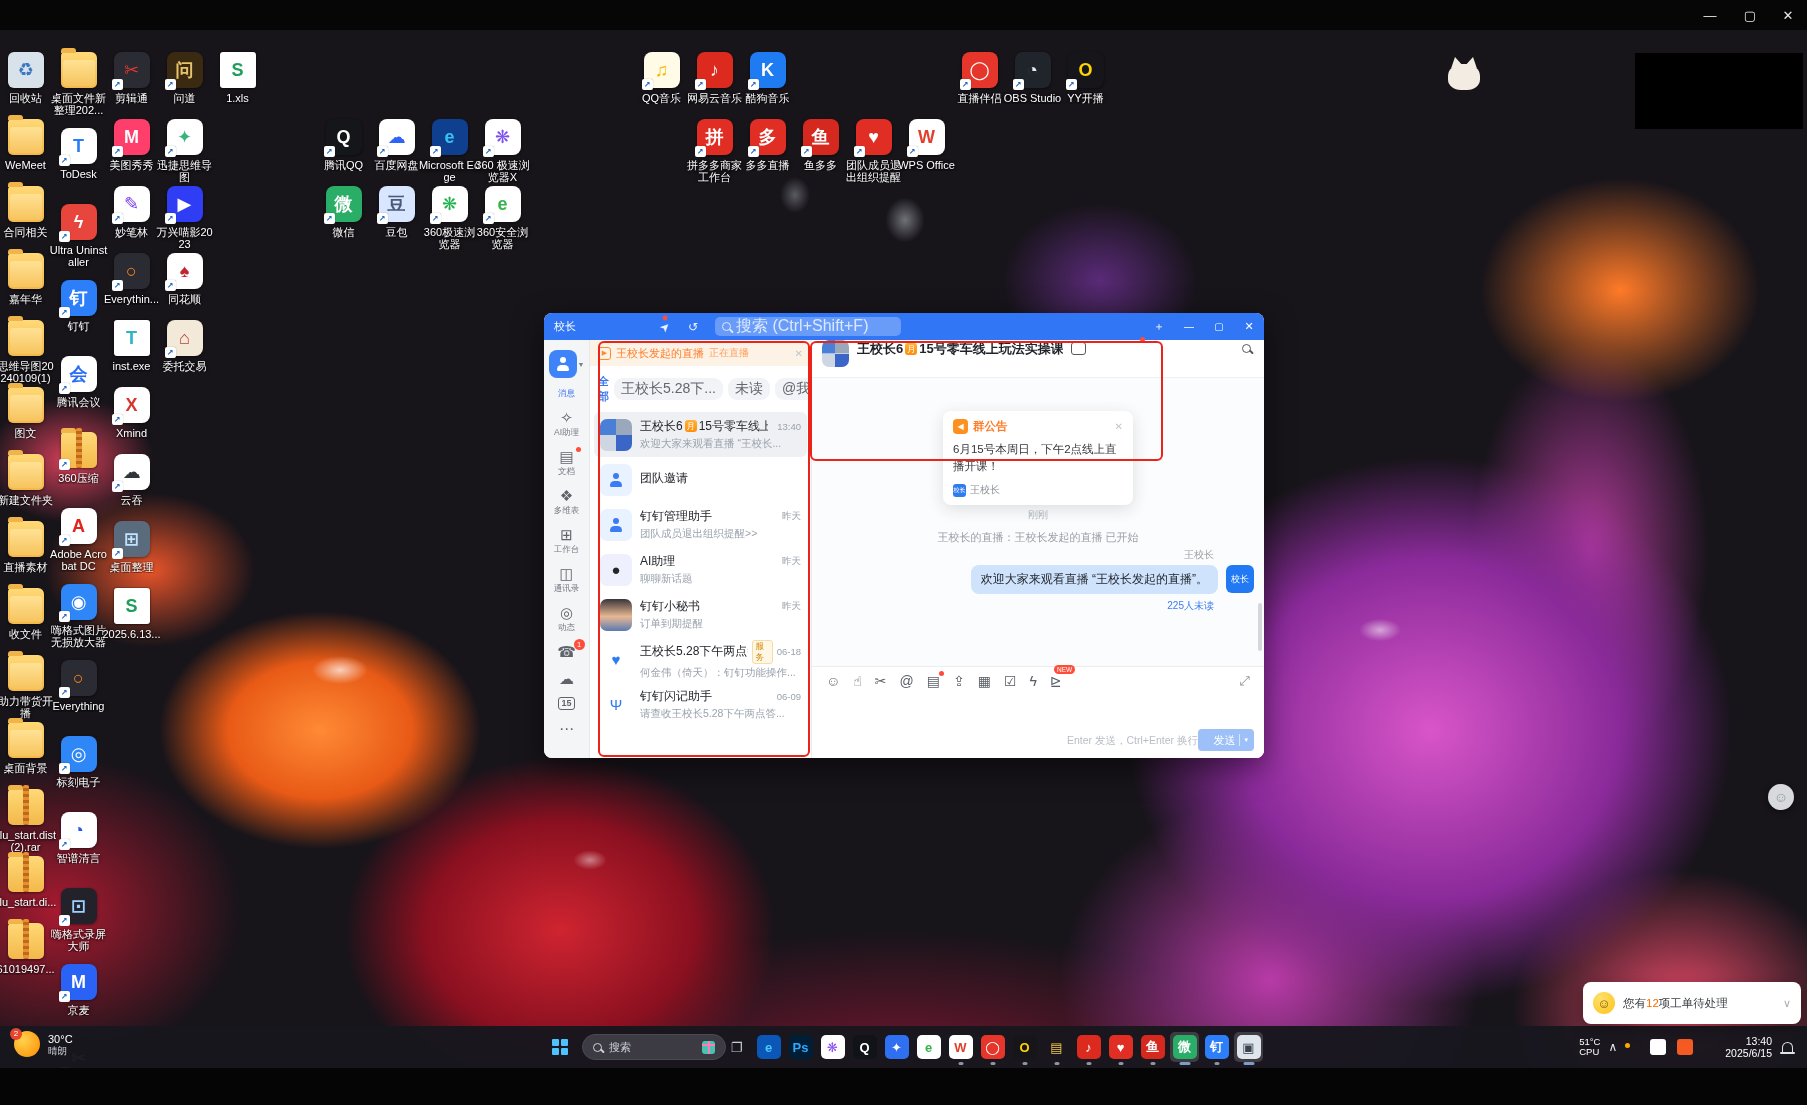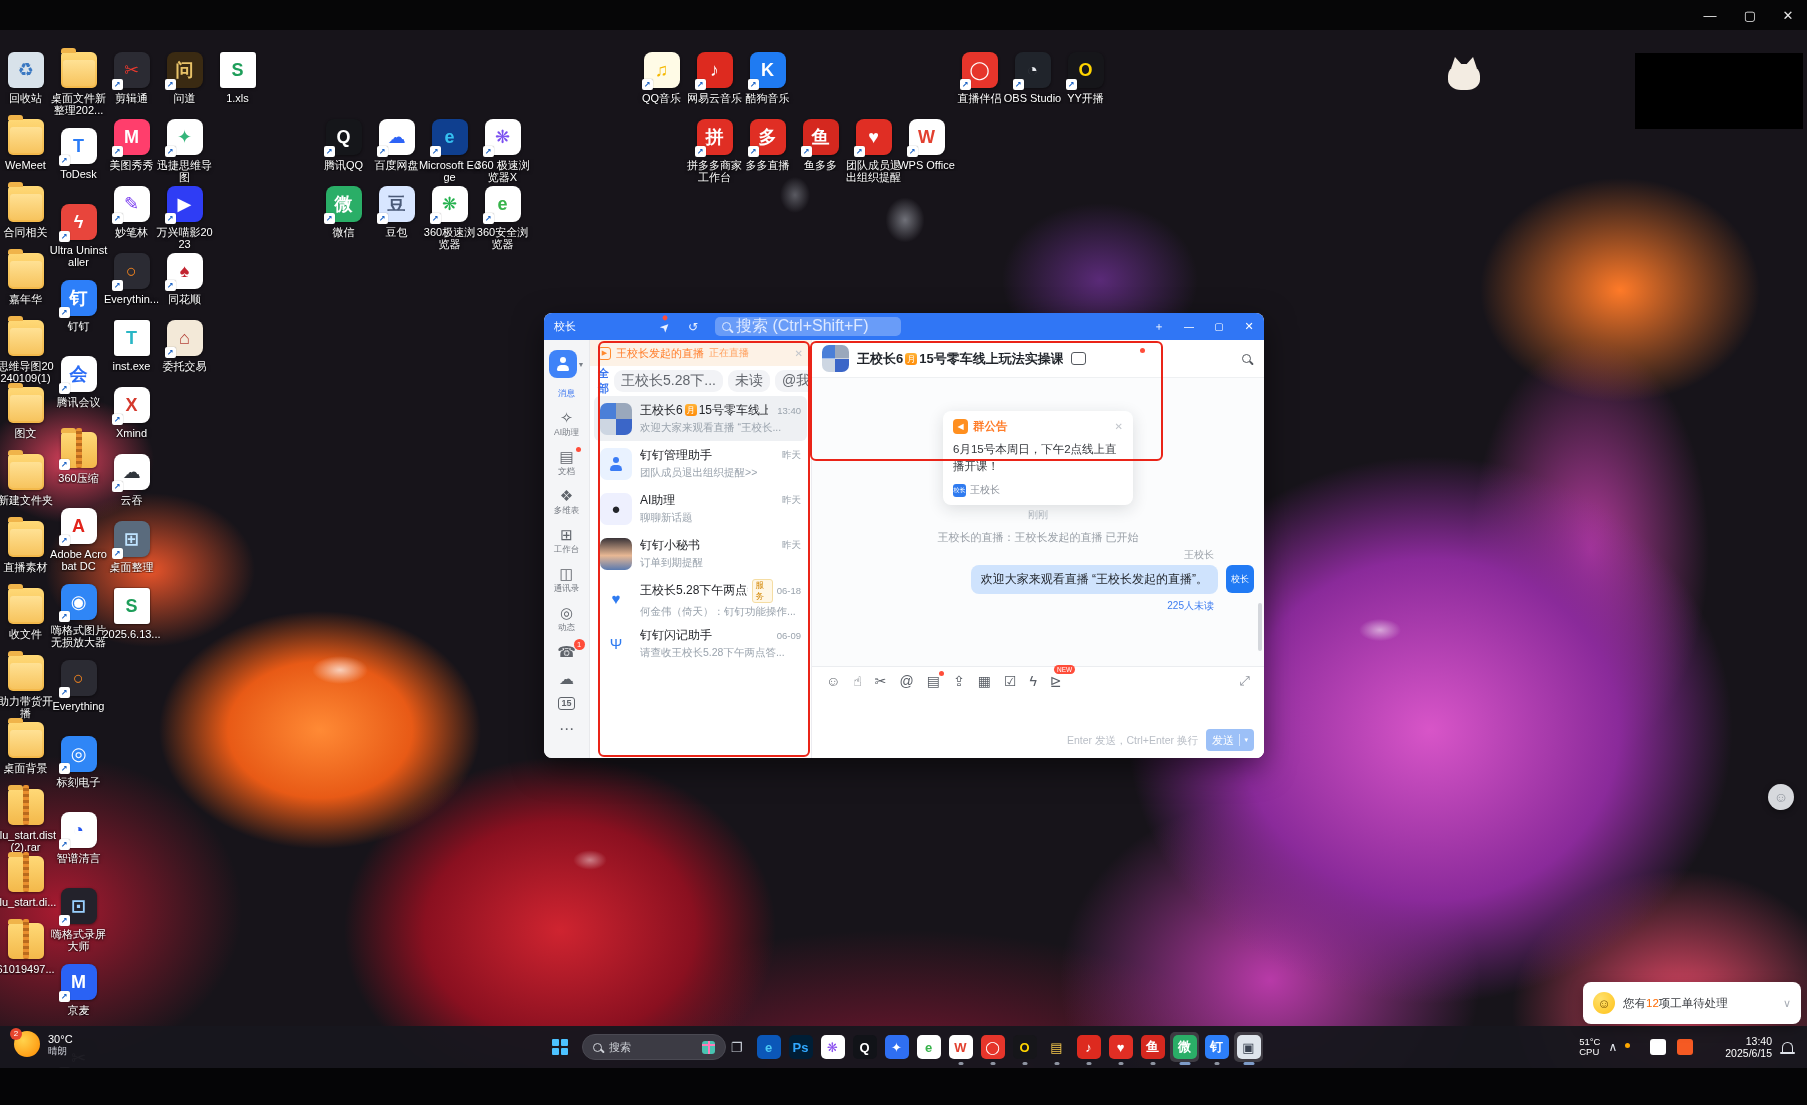--- a/index.html
+++ b/index.html
@@ -95,21 +95,21 @@
   .person::before{content:"";position:absolute;top:0;left:4px;width:6px;height:6px;border-radius:50%;background:currentColor;}
   .person::after{content:"";position:absolute;bottom:0;left:1px;width:12px;height:6px;border-radius:6px 6px 2px 2px;background:currentColor;}
 
   
   .clist{width:222px;border-right:1px solid #ececf0;background:#fff;display:flex;flex-direction:column;flex:none;}
   .live-banner{height:26px;background:#fdf2e6;display:flex;align-items:center;padding:0 8px;gap:5px;flex:none;cursor:pointer;}
   .live-play{width:13px;height:13px;border:1.2px solid #ff8a2e;border-radius:3px;color:#ff8a2e;font-size:7px;display:flex;align-items:center;justify-content:center;flex:none;}
   .live-banner .t1{font-size:11px;color:#ff7d2a;white-space:nowrap;}
   .live-banner .t2{font-size:10px;color:#ffa05e;white-space:nowrap;}
   .live-banner .x{margin-left:auto;color:#c2c6cc;font-size:10px;cursor:pointer;}
-  .filters{height:30px;display:flex;align-items:center;padding:0 8px;gap:5px;flex:none;}
+  .filters{height:46px;display:flex;align-items:center;padding:0 8px;gap:5px;flex:none;}
   .f-all{font-size:11px;color:#3a76f0;font-weight:700;cursor:pointer;}
   .f-pill{font-size:14px;color:#62666d;background:#f2f3f6;border-radius:9px;padding:2px 7px;white-space:nowrap;cursor:pointer;}
   .f-ico{color:#8a8f98;font-size:11px;margin-left:2px;cursor:pointer;}
   .chat-items{flex:1;overflow:hidden;padding:0 4px;}
   .chat-item{height:45px;display:flex;align-items:center;gap:8px;padding:0 6px;border-radius:6px;cursor:pointer;}
   .chat-item.is-active{background:#eef0f3;}
   .av{width:32px;height:32px;border-radius:7px;display:flex;align-items:center;justify-content:center;font-size:15px;flex:none;overflow:hidden;}
   .av .pg{display:none;}
   .k-avperson{background:#e9f2ff;}
   .k-avperson .pg{display:block;color:#3b7cf5;}
@@ -122,21 +122,21 @@
   .ci-tag{font-size:8.5px;color:#d48806;background:#fff7e6;border:1px solid #f5dda3;border-radius:3px;padding:0 2px;line-height:11px;}
   .ci-tag:empty{display:none;}
   .ci-time{margin-left:auto;font-size:9.5px;color:#9aa3ad;white-space:nowrap;}
   .ci-preview{font-size:10.5px;color:#9aa3ad;white-space:nowrap;overflow:hidden;text-overflow:ellipsis;max-width:160px;margin-top:2px;}
   .moon{display:inline-block;min-width:12px;height:12px;background:linear-gradient(180deg,#ffb338,#ff8d0a);color:#fff;
     font-size:8.5px;line-height:12px;text-align:center;border-radius:3px;padding:0 1px;margin:0 2px;vertical-align:1px;font-weight:400;}
   .moon:empty{display:none;}
 
   
   .carea{flex:1;display:flex;flex-direction:column;position:relative;background:#fbfcfd;min-width:0;}
-  .chead{height:38px;display:flex;align-items:center;padding:0 10px;gap:8px;border-bottom:1px solid #eef0f2;background:#fff;flex:none;}
+  .chead{height:38px;display:flex;align-items:flex-start;padding:0 10px;gap:8px;border-bottom:1px solid #eef0f2;background:#fff;flex:none;}
   .chead .av{width:27px;height:27px;}
   .chead-title{font-size:13px;color:#1f2329;font-weight:700;white-space:nowrap;overflow:hidden;}
   .chead-icons{margin-left:auto;display:flex;align-items:center;gap:13px;color:#55595f;}
   .hicon{font-size:13px;position:relative;cursor:pointer;display:flex;align-items:center;justify-content:center;min-width:15px;height:16px;}
   .hicon.is-boxed{border:1.3px solid #55595f;border-radius:3px;font-size:8px;width:15px;height:13px;}
   .hicon.is-dot::after{content:"";position:absolute;top:-3px;right:-3px;width:5px;height:5px;border-radius:50%;background:#ff4d3a;}
   .mag{display:inline-block;width:9px;height:9px;border:1.5px solid currentColor;border-radius:50%;position:relative;}
   .mag::after{content:"";position:absolute;width:5px;height:1.5px;background:currentColor;transform:rotate(45deg);right:-4px;bottom:-1px;border-radius:1px;}
   .msgs{flex:1;position:relative;min-height:0;}
   .ann-card{position:absolute;left:131px;top:33px;width:190px;background:#fff;border-radius:8px;
@@ -159,22 +159,22 @@
   .msg-unread{text-align:right;font-size:10px;color:#3c7bf0;margin-top:5px;margin-right:40px;cursor:pointer;}
   .cscroll{position:absolute;right:2px;top:225px;width:4px;height:48px;border-radius:2px;background:#d4d7dc;}
   .cinput{height:92px;background:#fff;border-top:1px solid #ebedf0;position:relative;flex:none;}
   .ctools{display:flex;align-items:center;gap:13px;padding:6px 14px 0;color:#595e66;}
   .ticon{font-size:14px;position:relative;cursor:pointer;}
   .ticon.is-dot::after{content:"";position:absolute;top:-2px;right:-4px;width:5px;height:5px;border-radius:50%;background:#ff4d3a;}
   .ticon .mini-badge{position:absolute;top:-8px;left:4px;background:#ff4d3a;color:#fff;font-size:6.5px;border-radius:5px;padding:1px 3px;line-height:7px;}
   .ticon .mini-badge:empty{display:none;}
   .texpand{margin-left:auto;font-size:13px;color:#8a8f98;cursor:pointer;}
   .input-hint{position:absolute;right:66px;bottom:10px;font-size:10.5px;color:#b9bec6;}
-  .send-btn{position:absolute;right:10px;bottom:7px;width:48px;height:22px;background:#9cc0f7;border-radius:4px;color:#fff;
-    font-size:11px;display:flex;align-items:center;justify-content:space-between;gap:4px;cursor:pointer;border:none;}
+  .send-btn{position:absolute;right:10px;bottom:7px;width:56px;height:22px;background:#9cc0f7;border-radius:4px;color:#fff;
+    font-size:11px;display:flex;align-items:center;justify-content:flex-end;gap:4px;cursor:pointer;border:none;}
   .send-btn .sep{width:1px;height:12px;background:rgba(255,255,255,.6);}
   .send-btn .caret{font-size:7px;}
 
   
   .annot{position:absolute;border:2.5px solid #ea2418;border-radius:6px;z-index:40;pointer-events:none;}
 
   
   .taskbar{position:absolute;left:0;top:1026px;width:100%;height:42px;background:rgba(24,23,30,.97);z-index:55;}
   .weather{position:absolute;left:14px;top:5px;display:flex;align-items:center;gap:8px;cursor:pointer;}
   .sun{width:26px;height:26px;border-radius:50%;background:radial-gradient(circle at 35% 35%,#ffd34d,#ff8a00);position:relative;}
@@ -801,20 +801,34 @@
                 <div class="ci-preview">欢迎大家来观看直播 “王校长...</div>
               </div>
             </div>
             <div class="chat-item">
               <div class="av k-avperson">
                 <i class="person pg"></i>
 
               </div>
               <div class="ci-main">
                 <div class="ci-top">
+                  <span class="ci-title"><span>团队邀请</span><span></span></span>
+
+                  <span class="ci-time"></span>
+                </div>
+                <div class="ci-preview"></div>
+              </div>
+            </div>
+            <div class="chat-item">
+              <div class="av k-avperson">
+                <i class="person pg"></i>
+
+              </div>
+              <div class="ci-main">
+                <div class="ci-top">
                   <span class="ci-title"><span>钉钉管理助手</span><span></span></span>
 
                   <span class="ci-time">昨天</span>
                 </div>
                 <div class="ci-preview">团队成员退出组织提醒&gt;&gt;</div>
               </div>
             </div>
             <div class="chat-item">
               <div class="av" style="background: rgb(238, 240, 254); color: rgb(35, 37, 42);">
 

